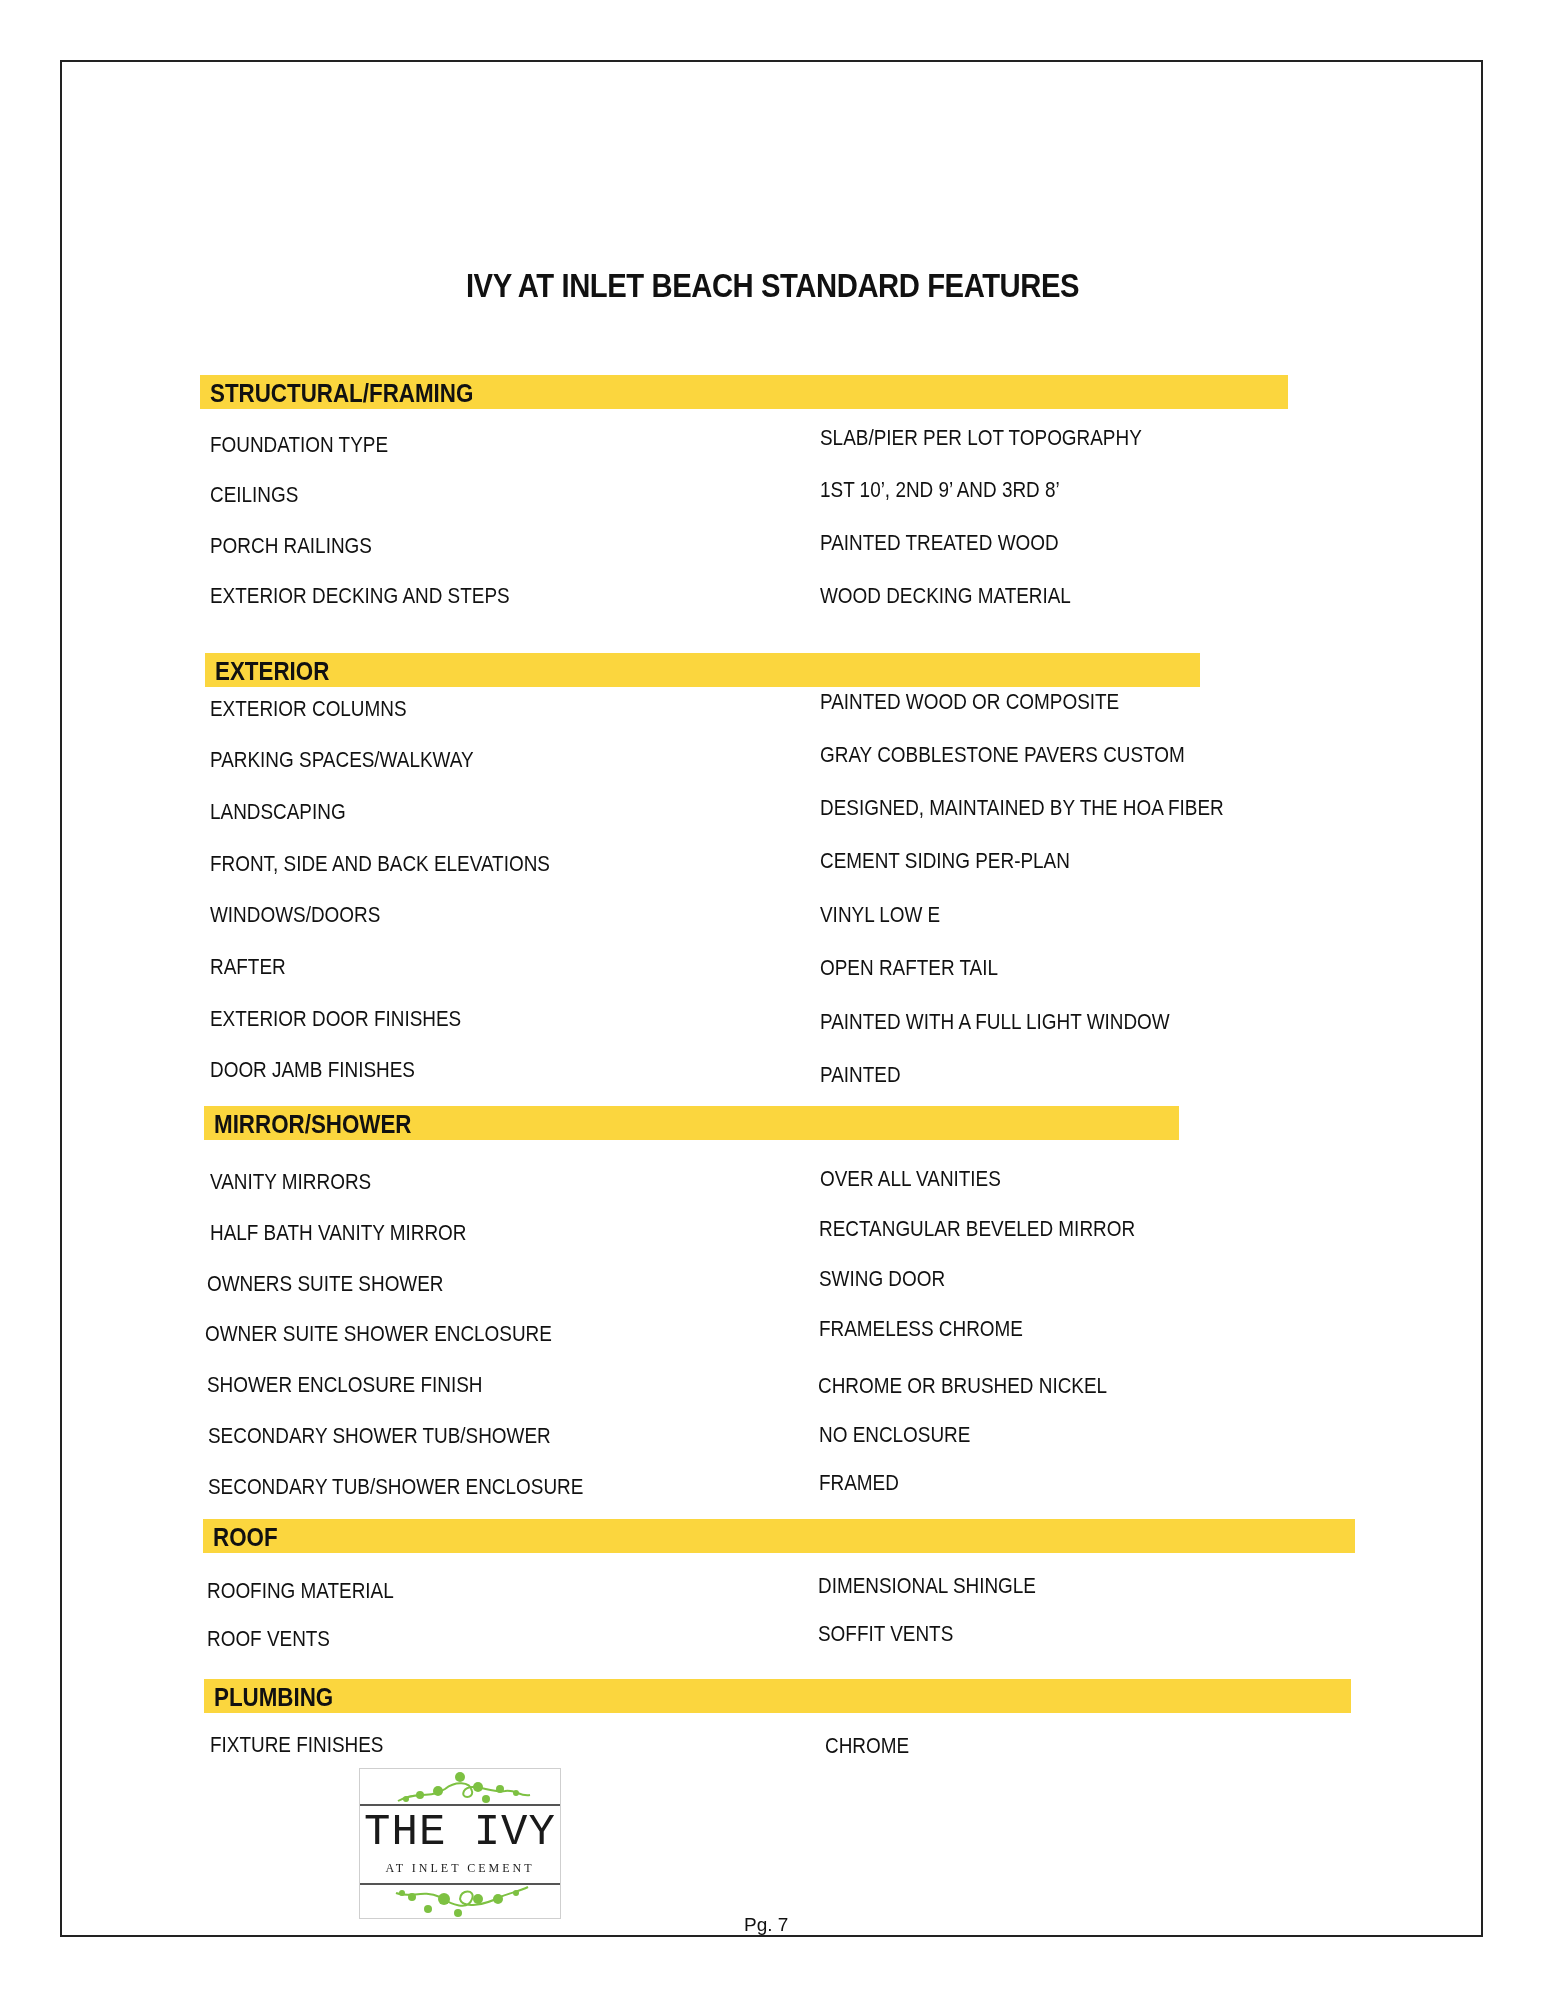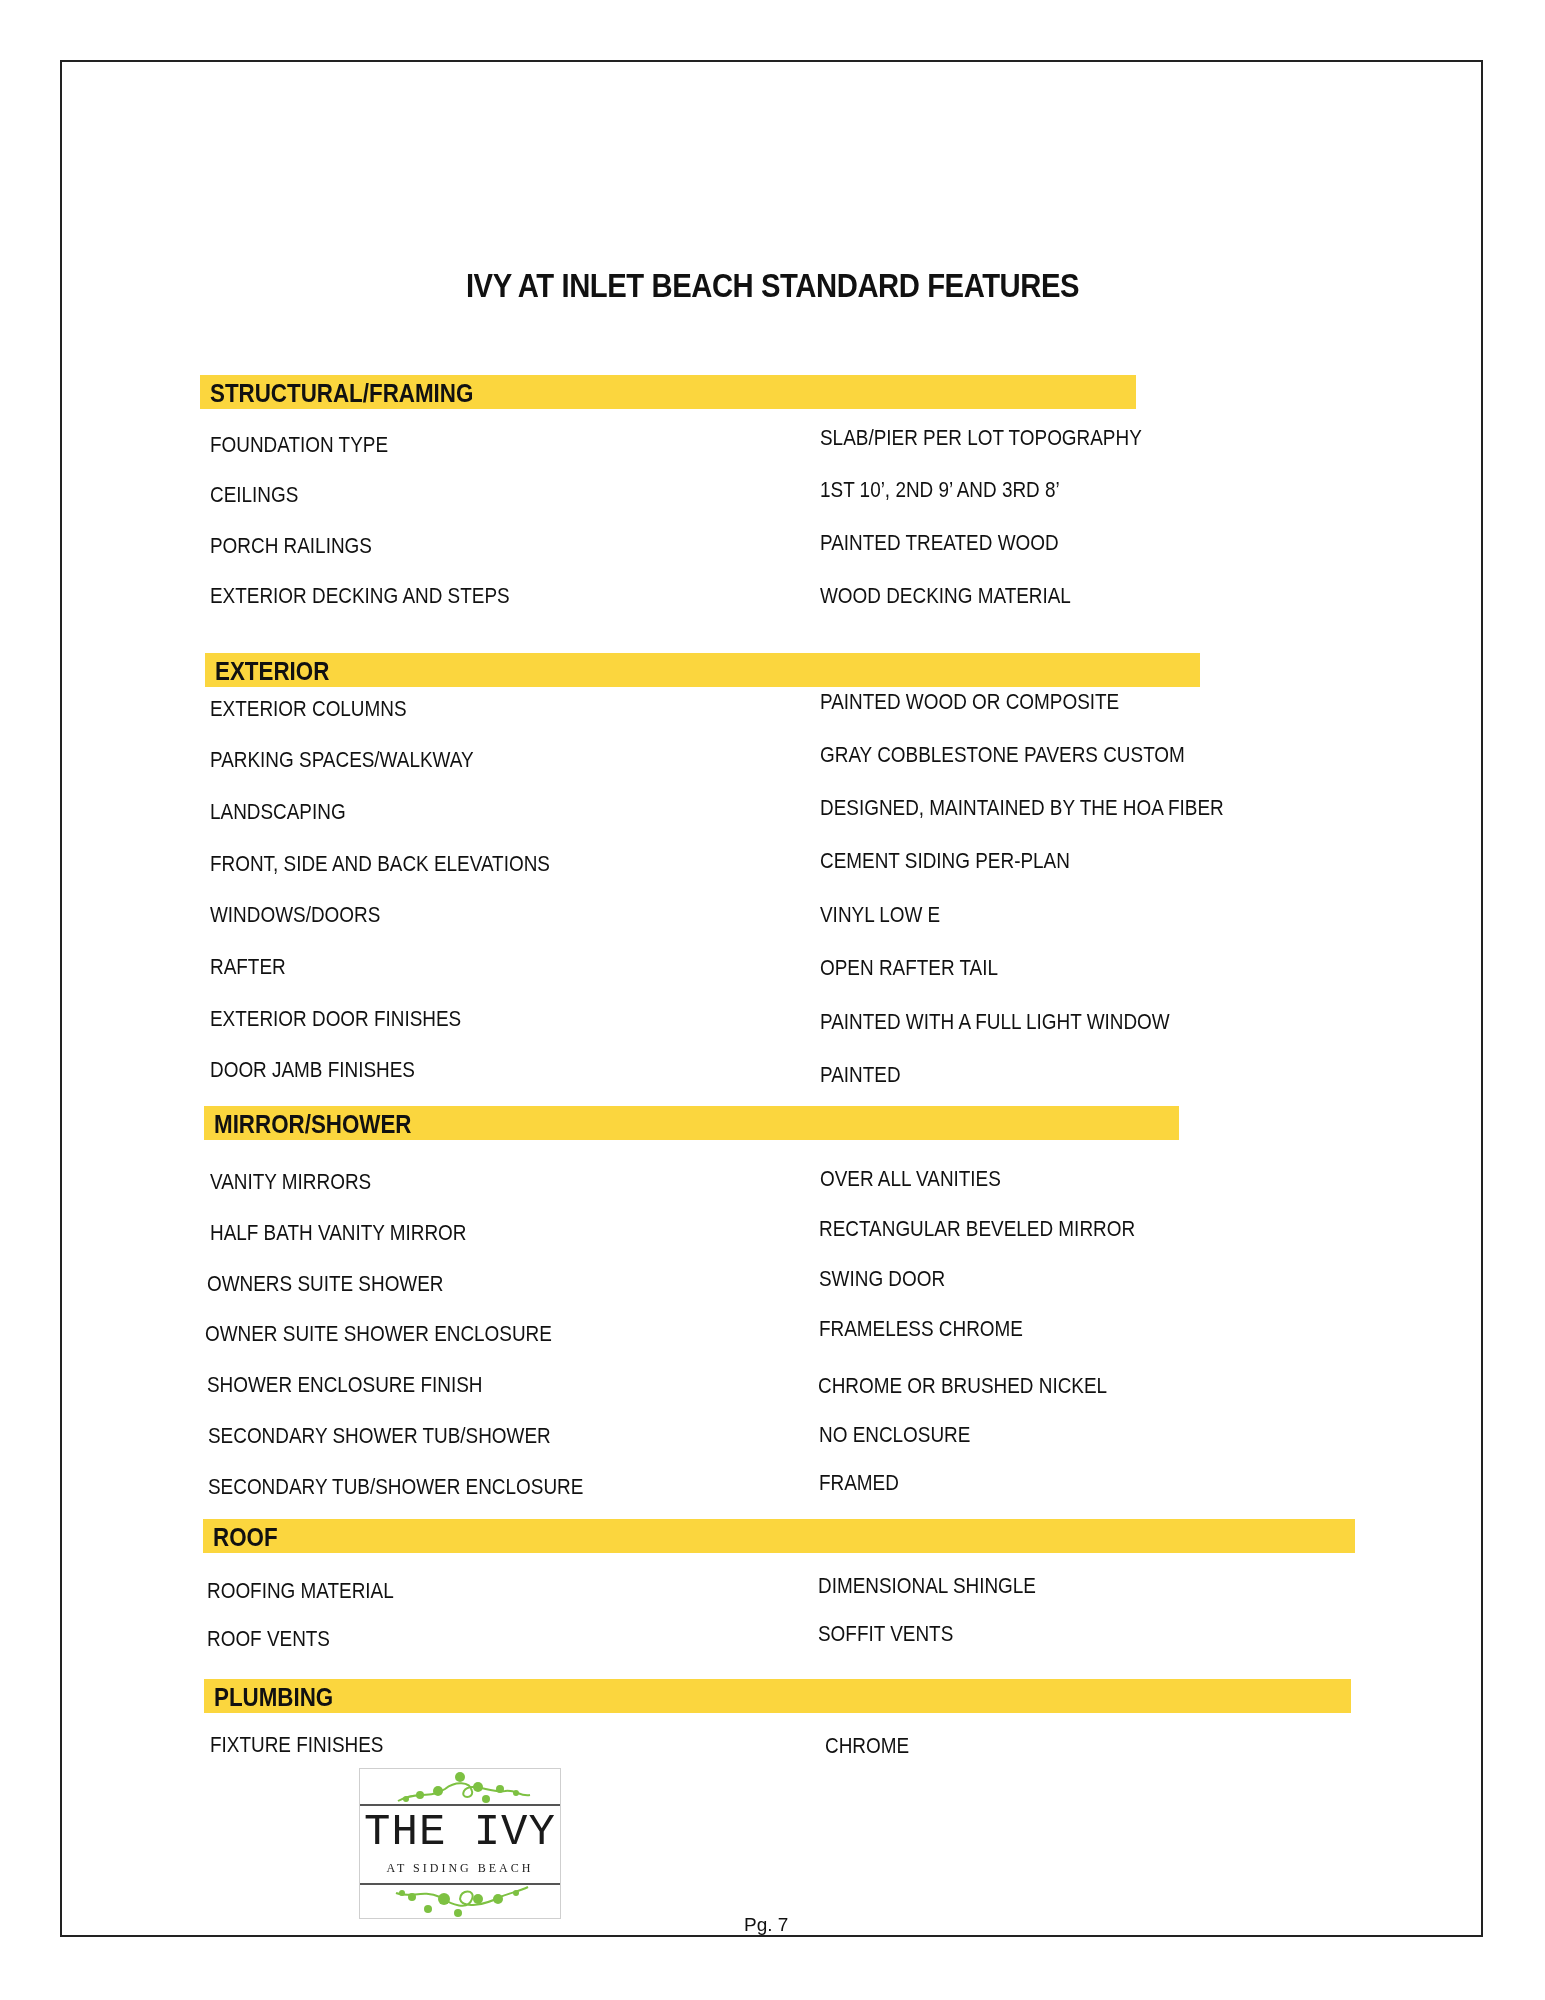--- a/index.html
+++ b/index.html
@@ -24,21 +24,21 @@
                font-family:"Liberation Serif", serif; font-size:12px; letter-spacing:3px; color:#222; }
   .pg { position:absolute; left:744px; top:1914px; font-size:19px; }
 </style>
 </head>
 <body>
 
 <div class="frame"></div>
 
 <div class="title"><span>IVY AT INLET BEACH STANDARD FEATURES</span></div>
 
-<div class="band" style="left:200px;top:375px;width:936px;">
+<div class="band" style="left:200px;top:375px;width:1088px;">
   <span>STRUCTURAL/FRAMING</span>
 </div>
 <div class="cell" style="left:210px;top:432px;">FOUNDATION TYPE</div>
 <div class="cell" style="left:820px;top:425px;">SLAB/PIER PER LOT TOPOGRAPHY</div>
 <div class="cell" style="left:210px;top:482px;">CEILINGS</div>
 <div class="cell" style="left:820px;top:477px;">1ST 10’, 2ND 9’ AND 3RD 8’</div>
 <div class="cell" style="left:210px;top:533px;">PORCH RAILINGS</div>
 <div class="cell" style="left:820px;top:530px;">PAINTED TREATED WOOD</div>
 <div class="cell" style="left:210px;top:583px;">EXTERIOR DECKING AND STEPS</div>
 <div class="cell" style="left:820px;top:583px;">WOOD DECKING MATERIAL</div>
@@ -102,21 +102,21 @@
       <circle cx="78" cy="22" r="5" fill="#7dc142"></circle>
     <circle cx="100" cy="8" r="5" fill="#7dc142"></circle>
       <circle cx="118" cy="18" r="5" fill="#7dc142"></circle>
     <circle cx="140" cy="20" r="4" fill="#7dc142"></circle>
       <circle cx="156" cy="24" r="3" fill="#7dc142"></circle>
     <circle cx="46" cy="30" r="3" fill="#7dc142"></circle>
       <circle cx="126" cy="30" r="4" fill="#7dc142"></circle>
   </svg>
   <div class="rule" style="top:35px;"></div>
   <div class="brand">THE IVY</div>
-  <div class="sub">AT SIDING BEACH</div>
+  <div class="sub">AT INLET CEMENT</div>
   <div class="rule" style="top:114px;"></div>
   <svg width="202" height="36" viewBox="0 0 202 36" style="position:absolute;left:0;top:116px;">
     <path d="M36 8 C50 14, 62 4, 80 12 C92 20, 108 26, 112 14 C116 4, 100 4, 100 14 C102 24, 125 20, 140 12 C150 8, 160 6, 168 2" stroke="#7dc142" stroke-width="2" fill="none"></path>
     <circle cx="52" cy="12" r="4" fill="#7dc142"></circle>
       <circle cx="84" cy="14" r="6" fill="#7dc142"></circle>
     <circle cx="98" cy="28" r="4" fill="#7dc142"></circle>
       <circle cx="118" cy="14" r="5" fill="#7dc142"></circle>
     <circle cx="138" cy="14" r="5" fill="#7dc142"></circle>
       <circle cx="156" cy="8" r="3" fill="#7dc142"></circle>
     <circle cx="68" cy="24" r="4" fill="#7dc142"></circle>

